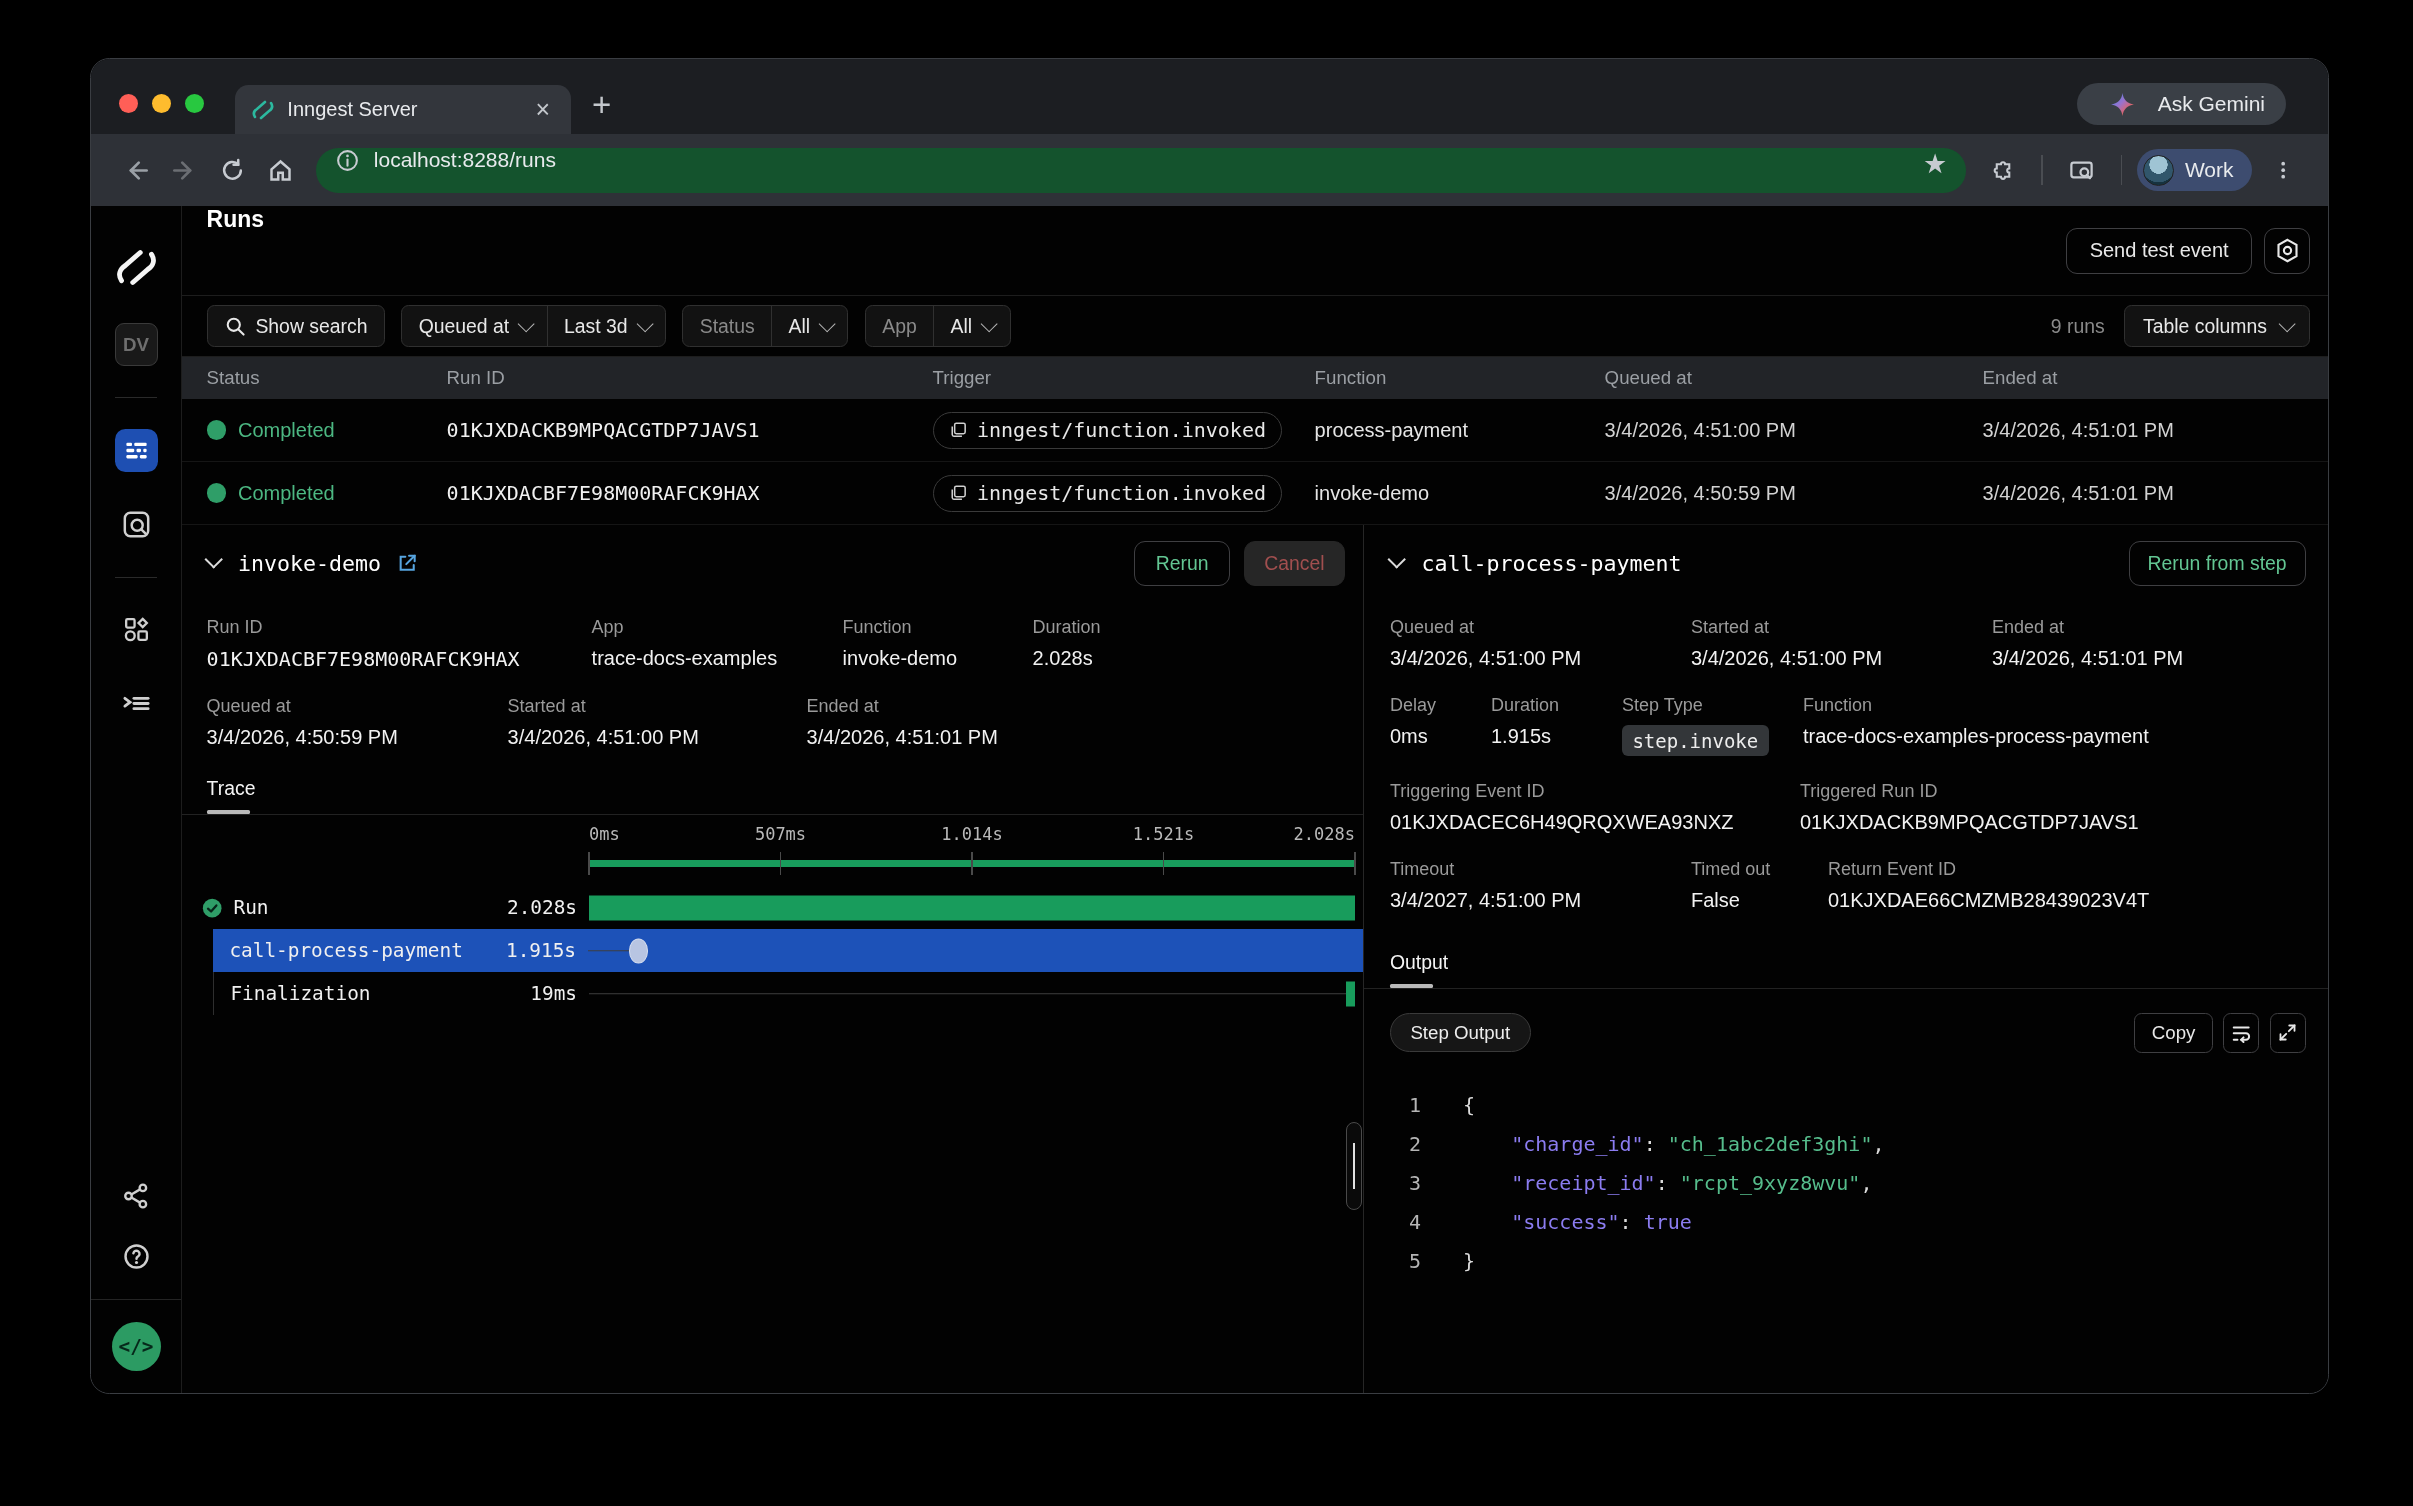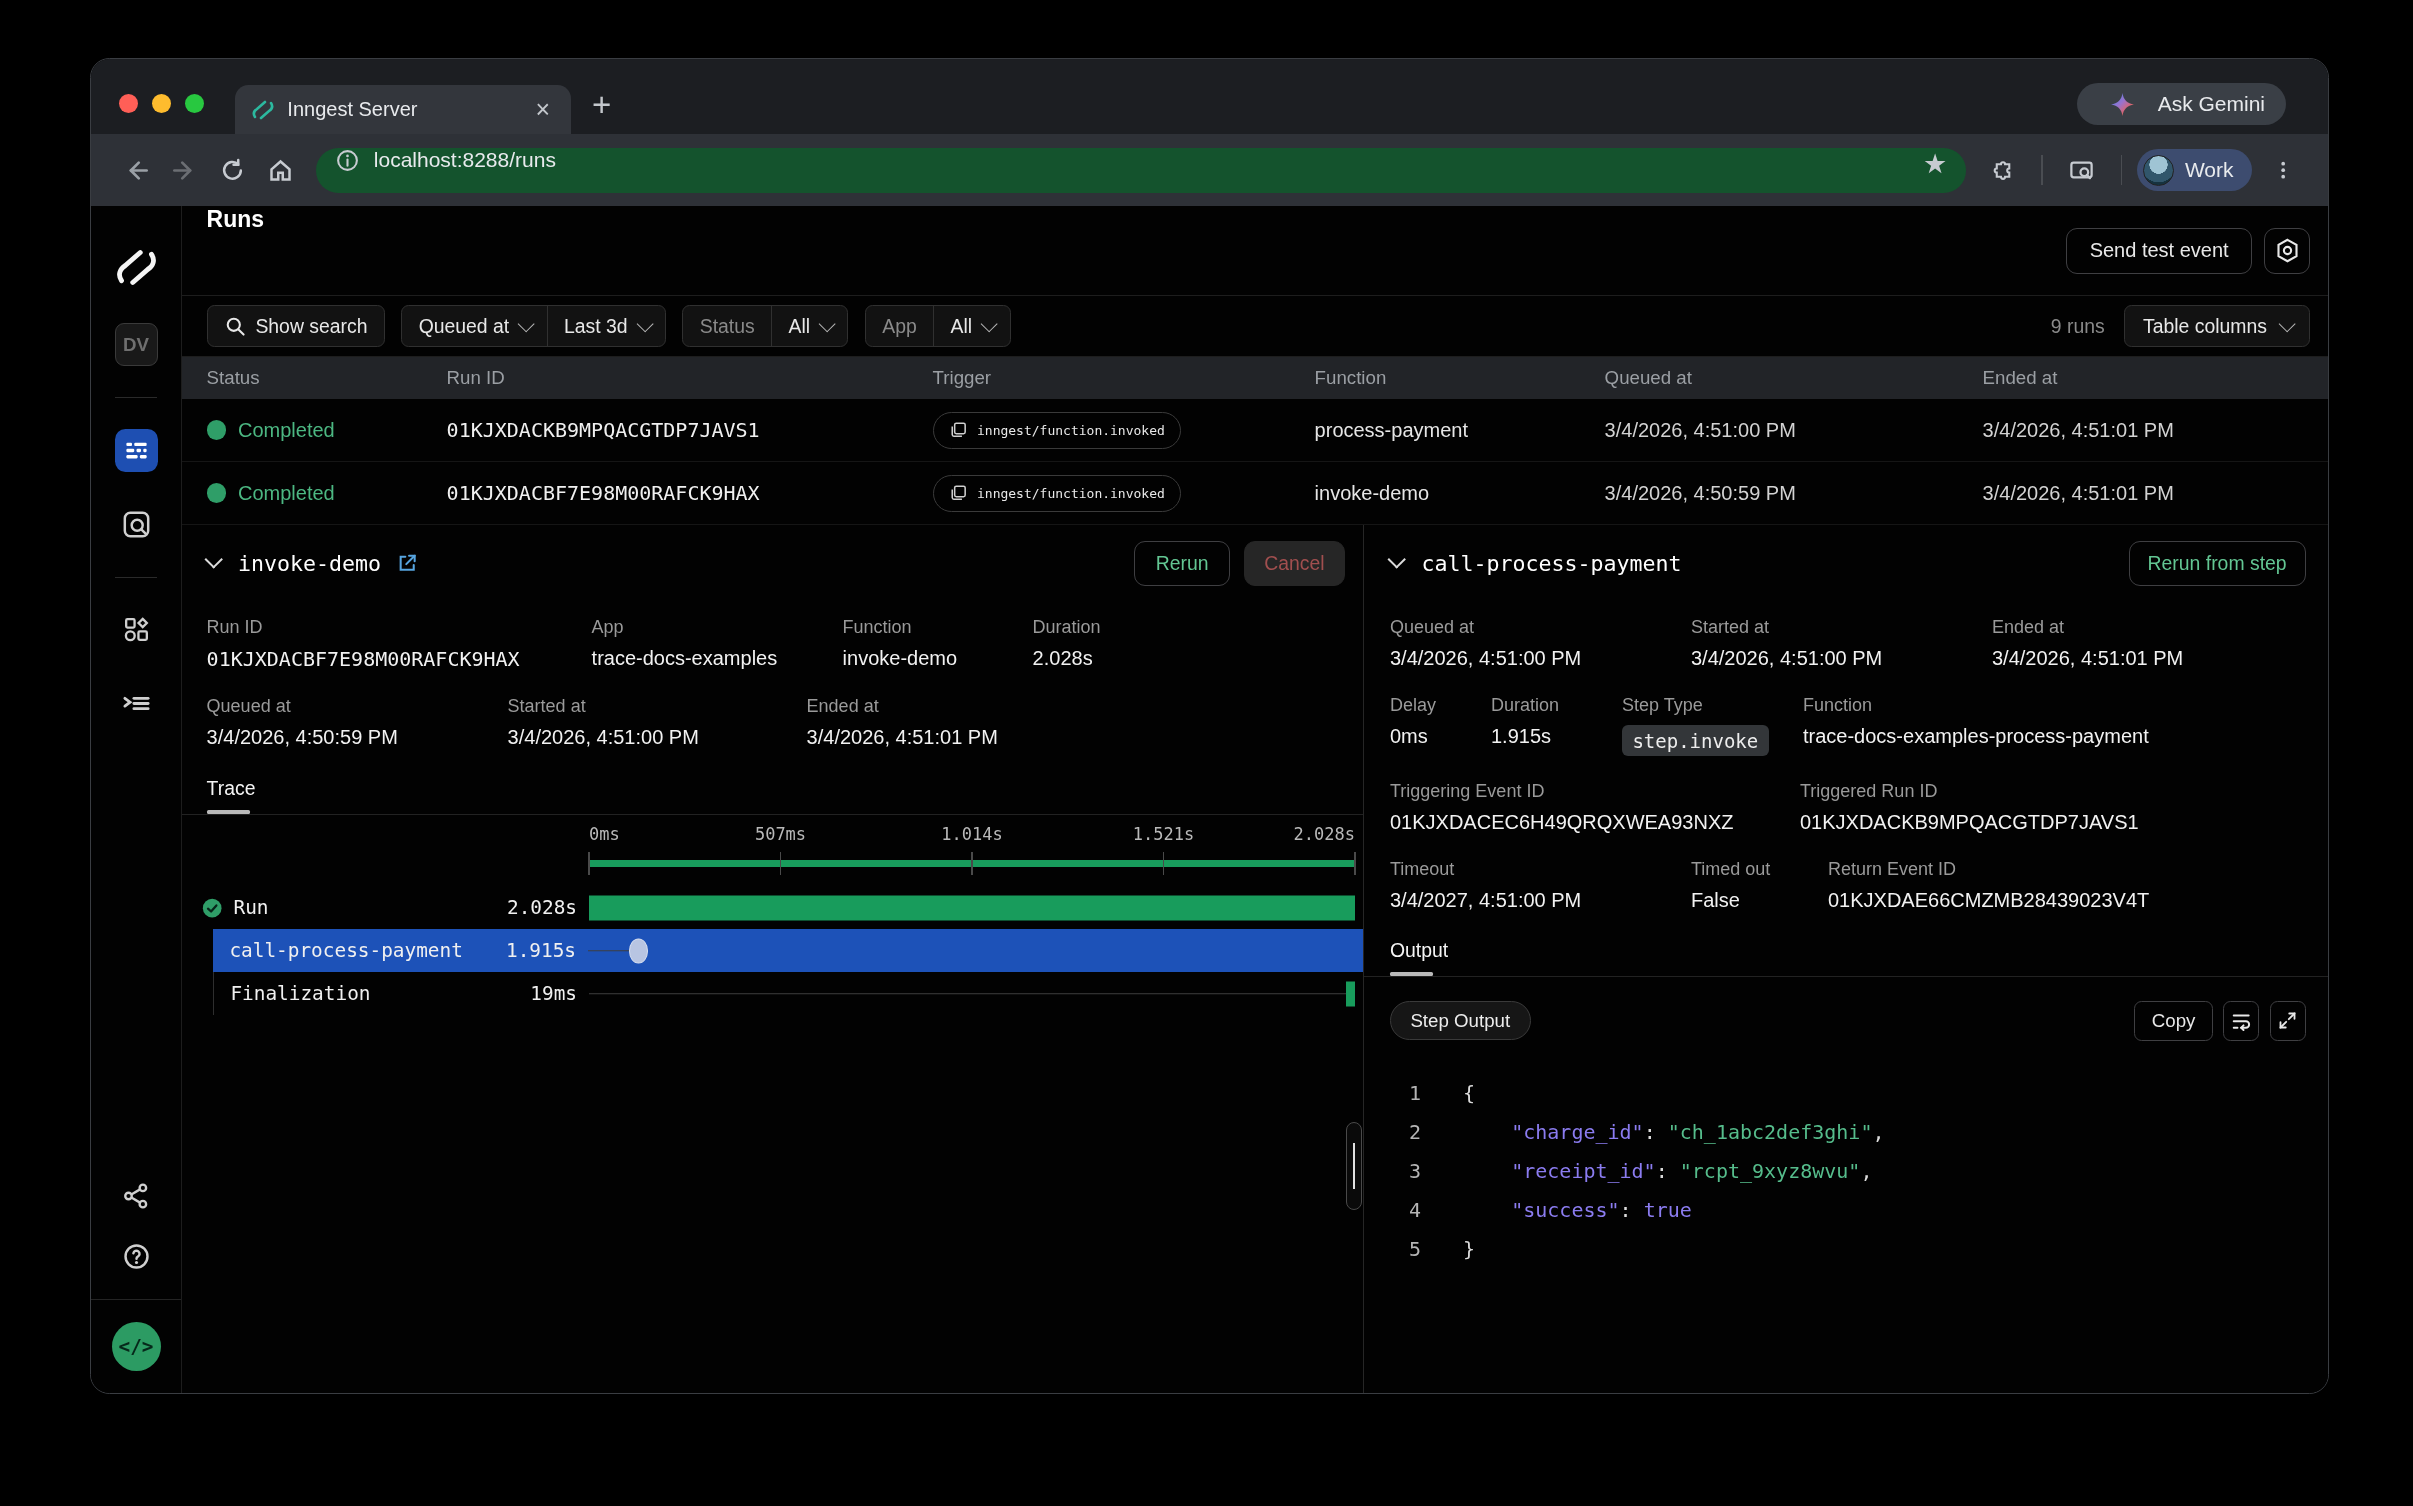--- a/index.html
+++ b/index.html
@@ -72,21 +72,21 @@
   .tablecols { height:42px; padding:0 18px; gap:12px; display:flex; align-items:center; }
 
   
   .thead { height:42px; flex:none; background:#222428; display:flex; align-items:center; padding-left:24.6px; color:#9b9fa4; font-size:18.7px; }
   .c-status{width:240px}.c-runid{width:486px}.c-trigger{width:382px}.c-fn{width:290px}.c-queued{width:378px}.c-ended{flex:1}
   .trow-run { height:63px; flex:none; display:flex; align-items:center; padding-left:24.6px; border-bottom:0.7px solid #151515; color:#e6e6e6; font-size:20px; }
   .status-cell { display:flex; align-items:center; gap:12px; color:#4cb782; }
   .status-dot { width:19.4px; height:19.4px; border-radius:50%; background:#2f9e68; }
   .runid { font-family:"DejaVu Sans Mono",monospace; color:#f0f0f0; }
   .trigger-pill { display:inline-flex; align-items:center; gap:9px; border:0.7px solid #3a3a3a; border-radius:19.4px; height:37px; padding:0 15px;
-    font-family:"DejaVu Sans Mono",monospace; font-size:13px; color:#e8e8e8; }
+    font-family:"DejaVu Sans Mono",monospace; font-size:20px; color:#e8e8e8; }
   .dcell { color:#d2d2d2; }
 
   
   .split { flex:1; display:flex; min-height:0; position:relative; }
   .panel-left { width:1181px; flex:none; display:flex; flex-direction:column; }
   .panel-right { flex:1; border-left:0.7px solid #262626; display:flex; flex-direction:column; padding:0 22.4px 0 26px; min-width:0; }
 
   .det-head { margin-top:15px; height:46px; display:flex; align-items:center; padding-left:24.6px; }
   .panel-right .det-head { padding-left:0; }
   .chev-down { width:13.4px; height:13.4px; border-right:2.2px solid #dcdcdc; border-bottom:2.2px solid #dcdcdc; transform:rotate(45deg); margin-right:18px; margin-top:-6px; }
@@ -99,21 +99,21 @@
 
   .fields { display:flex; padding-left:24.6px; }
   .panel-right .fields { padding-left:0; }
   .field .lbl { color:#9a9a9a; font-size:18px; }
   .field .val { color:#f2f2f2; font-size:20px; margin-top:9px; }
   .val.mono { font-family:"DejaVu Sans Mono",monospace; }
   .link { color:#57a5e0; }
   .chip { display:inline-block; background:#333639; border-radius:6px; padding:4.5px 10.4px; font-family:"DejaVu Sans Mono",monospace; font-size:19px; color:#ededed; }
 
   .tabline { padding-left:24.6px; margin-top:28px; }
-  .panel-right .tabline { padding-left:0; margin-top:27px;text-decoration:underline; }
+  .panel-right .tabline { padding-left:0; margin-top:39px;text-decoration:underline; }
   .tabline .tabname { color:#f5f5f5; font-size:19.4px; display:inline-block; }
   .tabline .underline { width:43px; height:3.7px; background:#b9b9b9; margin-top:10.4px; border-radius:1.5px; }
   .tabborder { height:0.7px; background:#222; }
 
   
   .axis-wrap { margin-top:9px; }
   .axis { margin-left:407px; width:766px; position:relative; height:24px; }
   .axis span { position:absolute; top:0; color:#b9b9b9; font-size:17px; font-family:"DejaVu Sans Mono",monospace; }
   .tickrow { margin-left:407px; width:766px; position:relative; height:31px; }
   .tickrow .minibar { position:absolute; left:0; right:0; top:12px; height:7.5px; background:#189c5c; }

